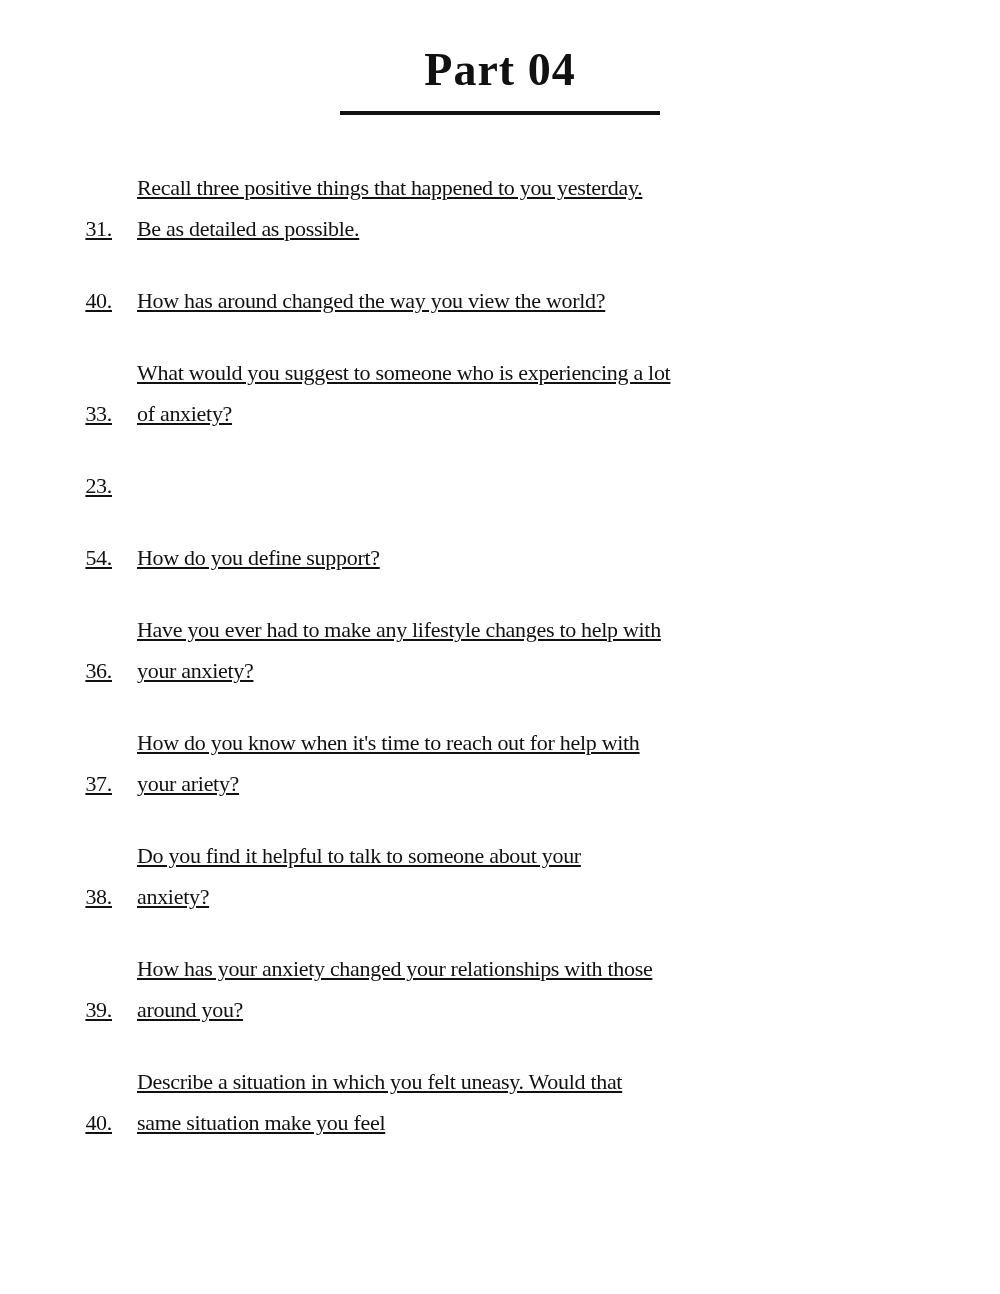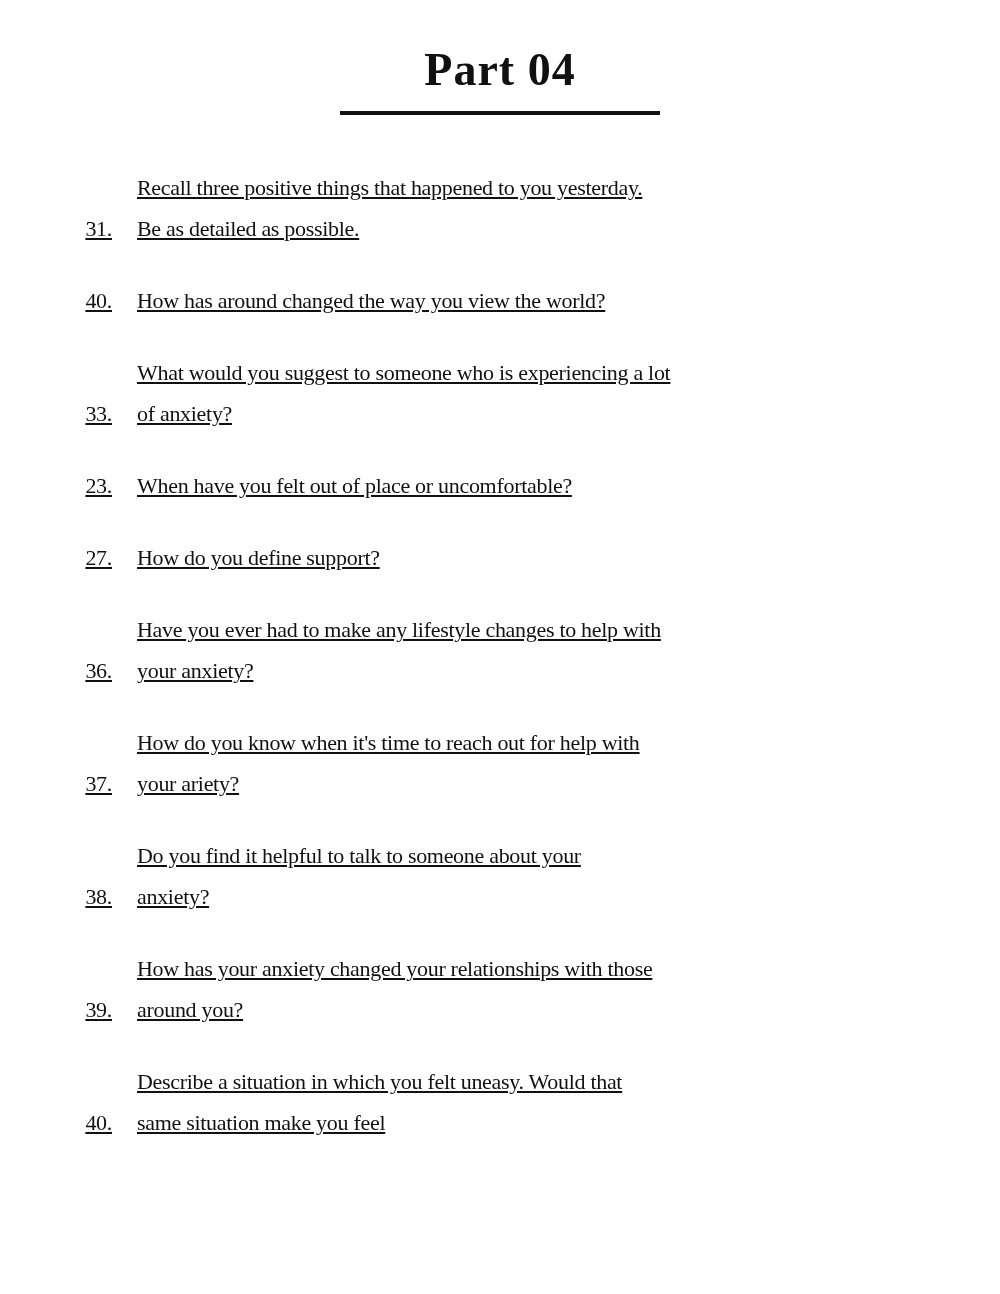--- a/index.html
+++ b/index.html
@@ -84,25 +84,24 @@
       </li>
 
       <li class="question-item">
         <span class="question-number">33.</span>
         <span class="question-text">What would you suggest to someone who is experiencing a lot
 of anxiety?</span>
       </li>
 
       <li class="question-item">
         <span class="question-number">23.</span>
-        <span class="question-text">When have you felt out of place or uncomfortable?</span>
       </li>
 
       <li class="question-item">
-        <span class="question-number">27.</span>
+        <span class="question-number">54.</span>
         <span class="question-text">How do you define support?</span>
       </li>
 
       <li class="question-item">
         <span class="question-number">36.</span>
         <span class="question-text">Have you ever had to make any lifestyle changes to help with
 your anxiety?</span>
       </li>
 
       <li class="question-item">

